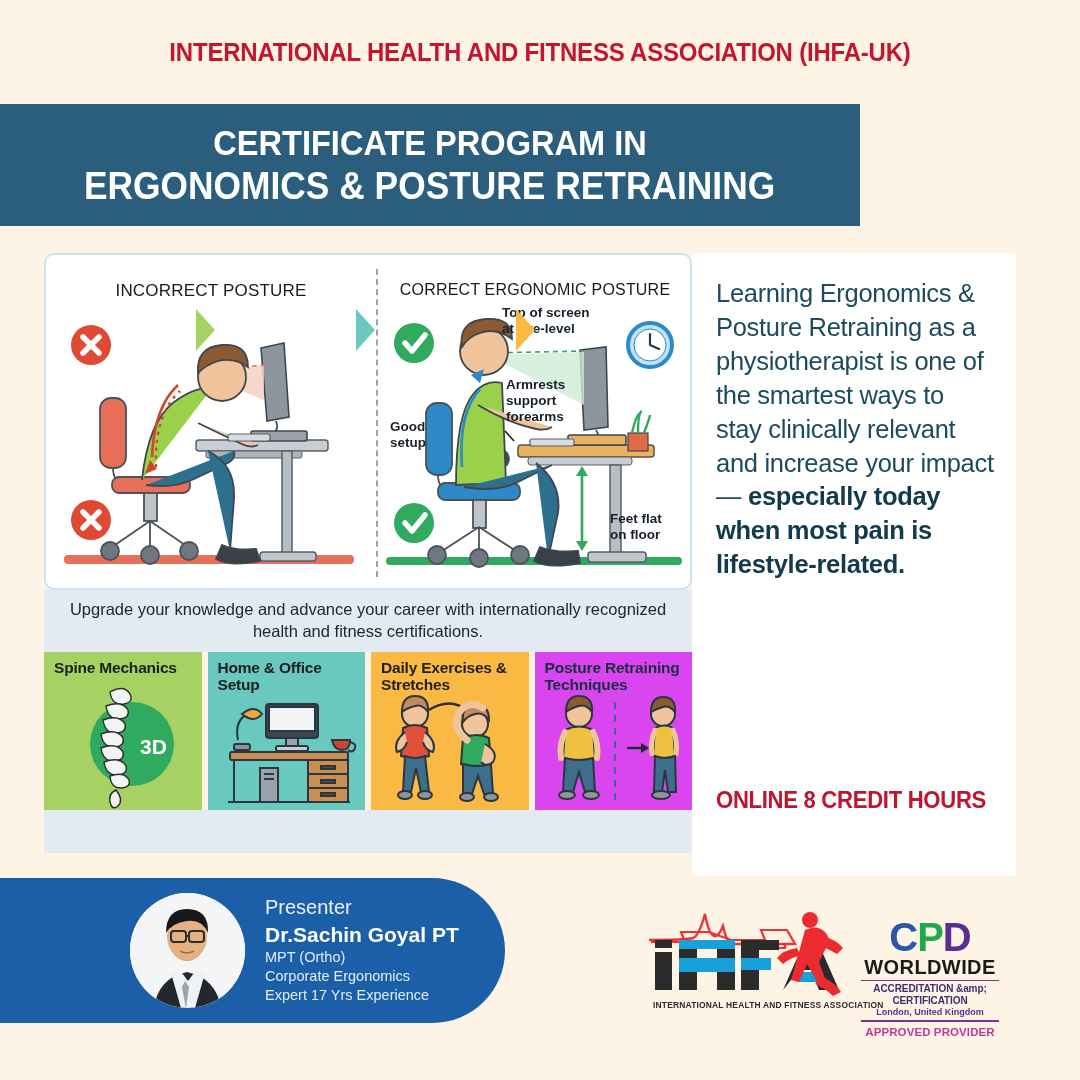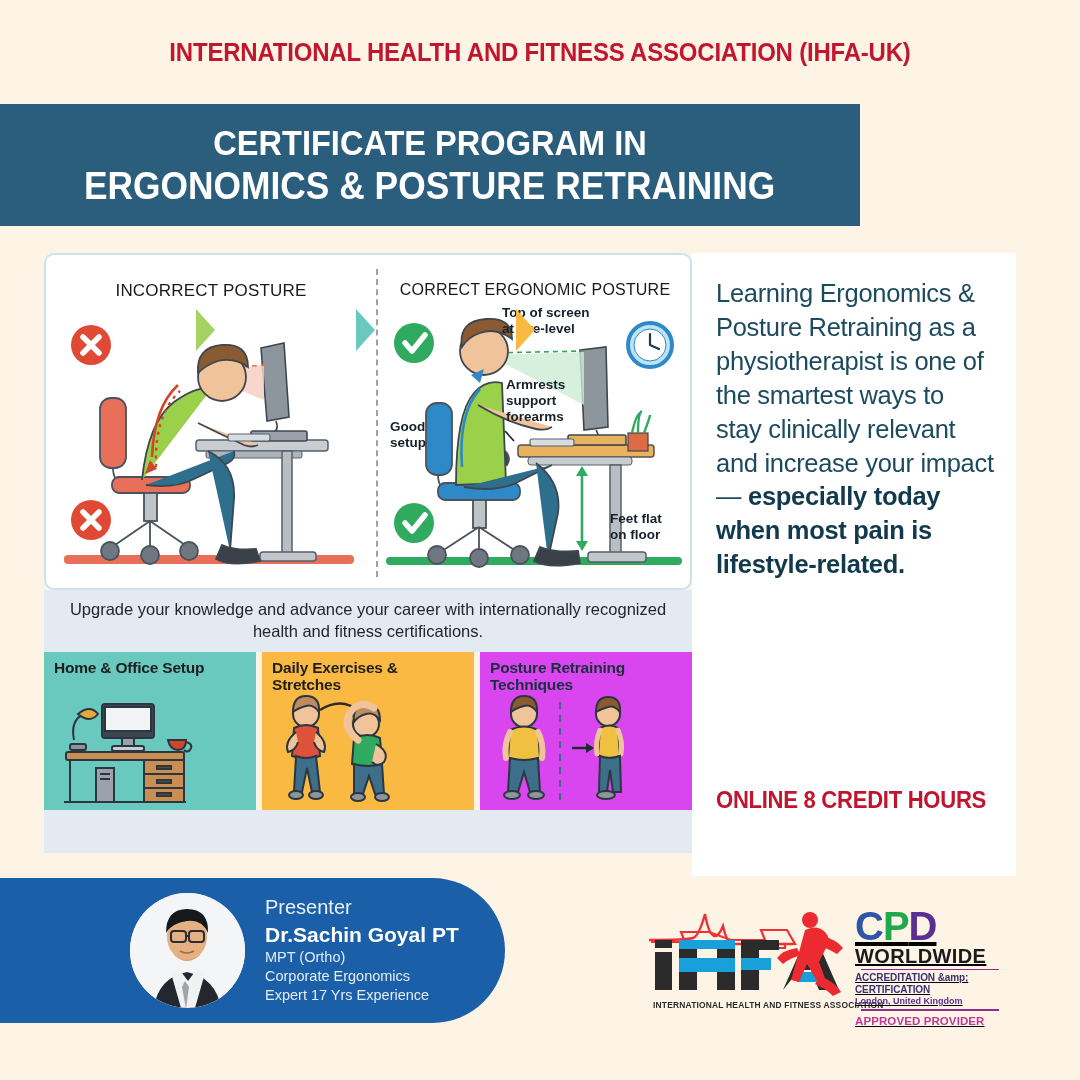--- a/index.html
+++ b/index.html
@@ -131,21 +131,21 @@
 
   
   .logos{
     position:absolute; left:645px; top:900px; width:360px; height:125px;
   }
   .ihfa-caption{
     position:absolute; left:8px; top:100px; font-size:8.6px; font-weight:bold;
     color:#2B2B2B; letter-spacing:0.2px; white-space:nowrap;
     transform:scaleX(0.98); transform-origin:left;
   }
-  .cpd-block{ position:absolute; left:210px; top:8px; width:150px; text-align:left;text-decoration:underline; }
+  .cpd-block{ position:absolute; left:210px; top:19px; width:150px; text-align:center; }
   .cpd-main{ font-size:40px; font-weight:bold; line-height:0.92; letter-spacing:-1px; }
   .cpd-main .c{ color:#2E56A6; } .cpd-main .p{ color:#1FA84C; } .cpd-main .d{ color:#5B2E91; }
   .cpd-world{ font-size:20px; font-weight:bold; color:#1B1B1B; letter-spacing:0.4px; line-height:1.1; }
   .cpd-accred{ font-size:10px; font-weight:bold; color:#3B2F74; letter-spacing:-0.1px; line-height:1.2; }
   .cpd-city{ font-size:9px; font-weight:bold; color:#5B2E91; line-height:1.25; }
   .cpd-approved{ font-size:11.5px; font-weight:bold; color:#C0399A; letter-spacing:0.1px; margin-top:4px; }
   .cpd-rule{ height:1.4px; background:#8C2C8C; margin:2px 6px 2px 6px; }
 </style>
 </head>
 <body>
@@ -307,20 +307,37 @@
       </svg>
     </div>
   </div>
 
   <div class="caption-band">
     <p>Upgrade your knowledge and advance your career with internationally recognized health and fitness certifications.</p>
   </div>
 
   <div class="cards">
 
+    <div class="card c1">
+      <div class="card-title">Spine Mechanics</div>
+      <svg width="160" height="158" viewBox="0 0 160 158">
+        <circle cx="88" cy="92" r="42" fill="#2FAA5E"></circle>
+        <g fill="#F2F4F3" stroke="#2B2B2B" stroke-width="1.4">
+          <path d="M66 40 q14 -8 20 2 q4 8 -6 10 q-12 2 -14 -12 Z"></path>
+          <path d="M62 54 q16 -6 22 4 q2 8 -8 9 q-12 1 -14 -13 Z"></path>
+          <path d="M59 68 q16 -6 22 4 q2 8 -8 9 q-12 1 -14 -13 Z"></path>
+          <path d="M57 82 q16 -6 22 4 q2 8 -8 9 q-12 1 -14 -13 Z"></path>
+          <path d="M57 96 q16 -6 22 4 q2 8 -8 9 q-12 1 -14 -13 Z"></path>
+          <path d="M60 110 q16 -6 22 4 q2 8 -8 9 q-12 1 -14 -13 Z"></path>
+          <path d="M66 124 q14 -5 19 4 q2 7 -7 8 q-11 1 -12 -12 Z"></path>
+          <path d="M72 138 q8 10 2 16 q-6 5 -8 -4 q-2 -8 6 -12 Z"></path>
+        </g>
+        <text x="96" y="102" font-family="Liberation Sans, sans-serif" font-size="21" font-weight="bold" fill="#FFFFFF">3D</text>
+      </svg>
+    </div>
 
     <div class="card c2">
       <div class="card-title">Home &amp; Office Setup</div>
       <svg width="160" height="158" viewBox="0 0 160 158">
         <g stroke="#2B3640" stroke-width="2" fill="none">
           <rect x="58" y="52" width="52" height="34" rx="3" fill="#3B4651"></rect>
           <rect x="61" y="55" width="46" height="24" fill="#F2F4F6"></rect>
           <rect x="78" y="86" width="12" height="8" fill="#9AA3AC"></rect>
           <rect x="68" y="94" width="32" height="5" rx="2" fill="#C7CDD3"></rect>
           <rect x="22" y="100" width="118" height="8" rx="2" fill="#C98E52"></rect>

